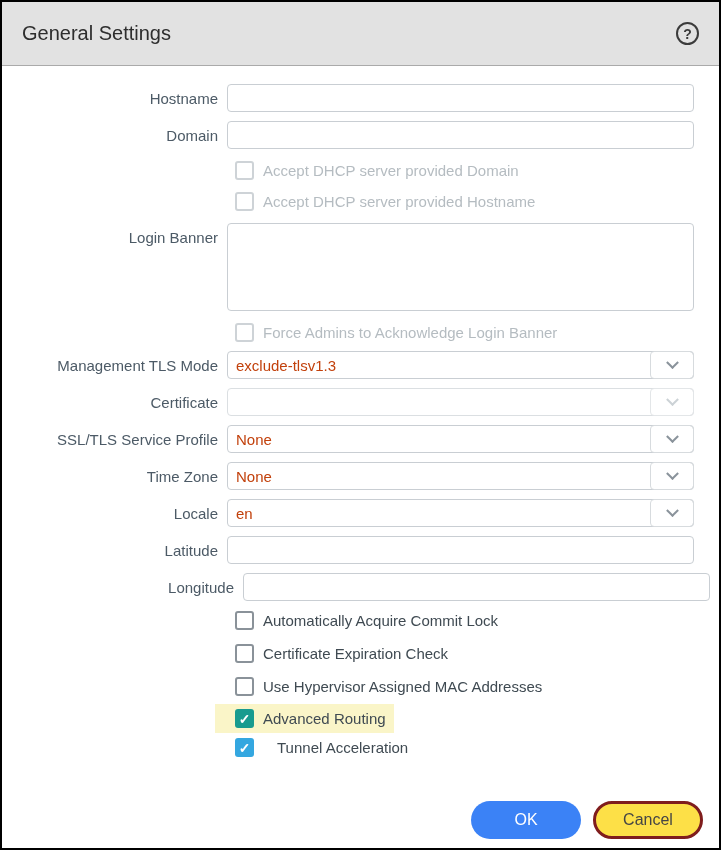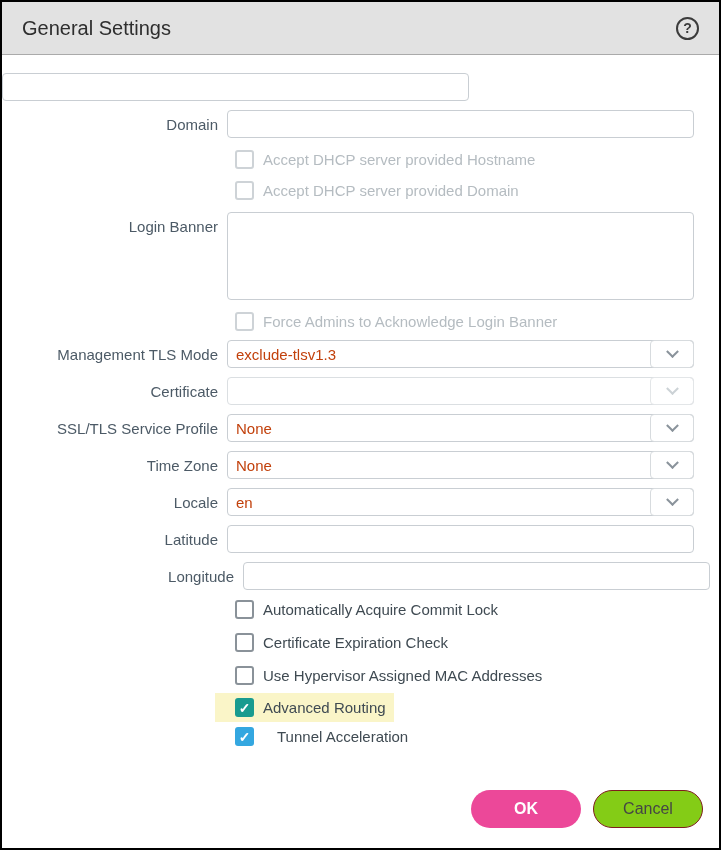--- a/index.html
+++ b/index.html
@@ -1,21 +1,21 @@
 <!DOCTYPE html>
 <html><head>
 <meta charset="utf-8">
 <style>
   * { margin:0; padding:0; box-sizing:border-box; }
   html,body { background:#fff; }
   body { font-family:"Liberation Sans", sans-serif; width:721px; height:850px; }
 
   .dialog { width:721px; height:850px; border:2px solid #000; background:#fff; display:flex; flex-direction:column; }
 
-  .dlg-header { height:53px; flex:none; background:#e2e2e2; border-bottom:1px solid #aaaaaa;
+  .dlg-header { height:64px; flex:none; background:#e2e2e2; border-bottom:1px solid #aaaaaa;
                 display:flex; align-items:center; padding:0 20px; }
   .dlg-title { flex:1; font-size:20px; color:#2e2e2e; }
   .help-icon { width:23px; height:23px; border:2px solid #3b3b3b; border-radius:50%;
                display:flex; align-items:center; justify-content:center;
                font-size:14px; font-weight:bold; color:#3b3b3b; cursor:pointer; }
 
   .dlg-body { flex:1; padding-top:18px; overflow:hidden; }
 
   .row { display:flex; align-items:center; margin-bottom:9px; }
   .row.top { align-items:flex-start; }
@@ -58,52 +58,53 @@
 
   .cbrow.highlight { margin-left:213px; padding:5px 8px 5px 20px; background:#faf5c8;
                      width:fit-content; margin-bottom:5px; }
   .cbrow.last { margin-bottom:0;gap:14px; }
 
   .dlg-footer { display:flex; justify-content:flex-end; align-items:center;
                 gap:12px; padding-right:16px; margin-top:44px; }
   .btn { height:38px; width:110px; border-radius:19px; font-size:16px; border:none;
          display:flex; align-items:center; justify-content:center; cursor:pointer;
          font-family:"Liberation Sans",sans-serif; }
-  .btn.ok { background:#ec4899; color:#fff; font-weight:bold; }
-  .btn.cancel { background:#84cc16; color:#454545; border:1px solid #7f1d1d; }
+  .btn.ok { background:#3b82f6; color:#fff; font-weight:normal; }
+  .btn.cancel { background:#fde047; color:#454545; border:3px solid #7f1d1d; }
 </style>
 </head>
 <body>
 
 <div class="dialog">
 
   <div class="dlg-header">
     <div class="dlg-title">General Settings</div>
     <div class="help-icon">?</div>
   </div>
 
   <div class="dlg-body">
 
     <div class="row">
+      <label class="lbl">Hostname</label>
       <div class="field"><input class="text" type="text" value="" style=""></div>
     </div>
 
     <div class="row mb12">
       <label class="lbl">Domain</label>
       <div class="field"><input class="text" type="text" value="" style=""></div>
     </div>
 
     <div class="cbrow disabled">
       <span class="cb"></span>
+      <span class="cblabel">Accept DHCP server provided Domain</span>
+    </div>
+
+    <div class="cbrow disabled">
+      <span class="cb"></span>
       <span class="cblabel">Accept DHCP server provided Hostname</span>
-    </div>
-
-    <div class="cbrow disabled">
-      <span class="cb"></span>
-      <span class="cblabel">Accept DHCP server provided Domain</span>
     </div>
 
     <div class="row top mb8">
       <label class="lbl">Login Banner</label>
       <div class="field"><textarea class="banner" style=""></textarea></div>
     </div>
 
     <div class="cbrow disabled" style="margin-bottom:9px;">
       <span class="cb"></span>
       <span class="cblabel">Force Admins to Acknowledge Login Banner</span>

